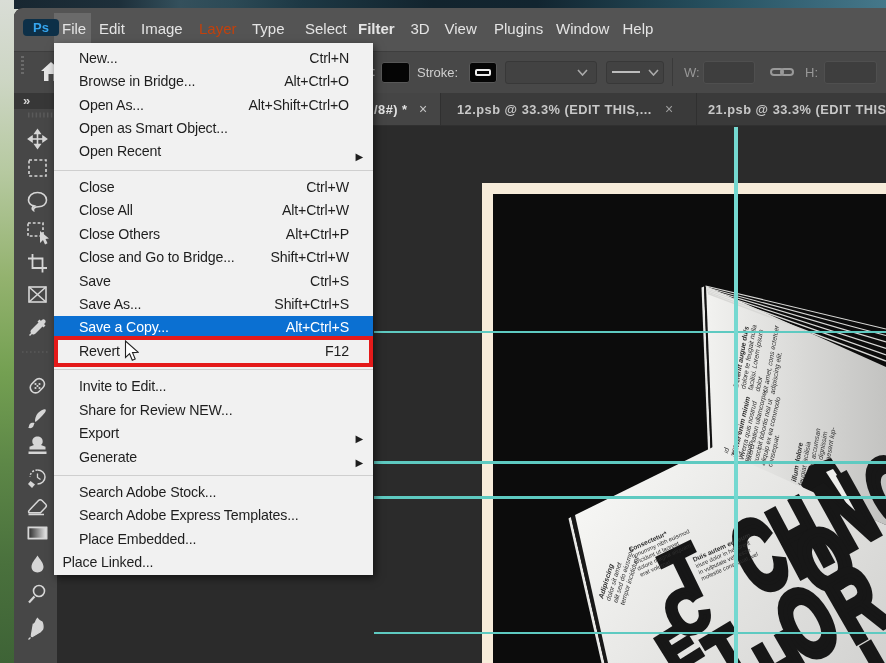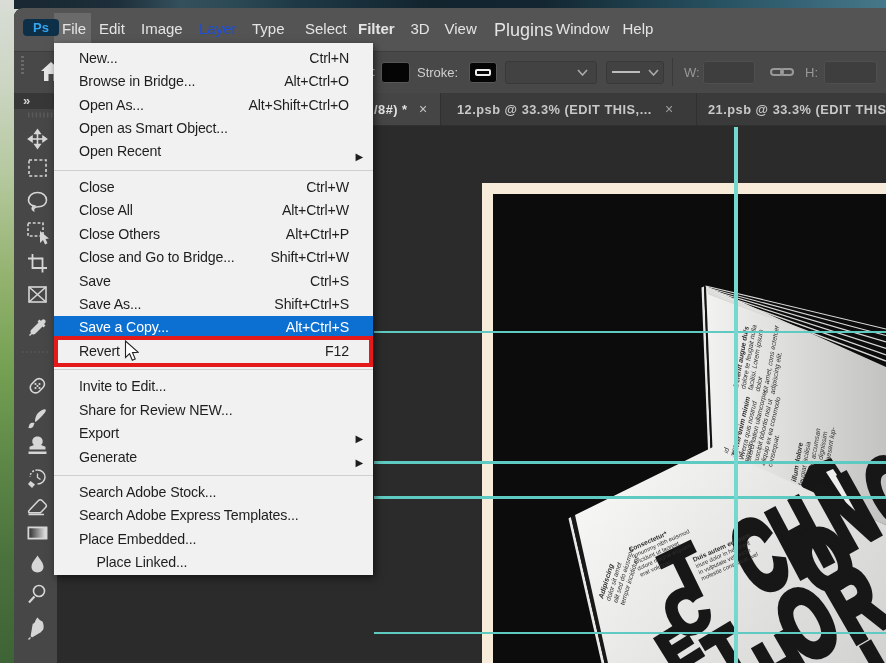--- a/index.html
+++ b/index.html
@@ -16,27 +16,27 @@
 
 <div class="abs" style="left:14px;top:8px;width:872px;height:655px;background:#2b2b2b;border-top-left-radius:9px;"></div>
 
 <div class="abs" id="menubar" style="left:14px;top:8px;width:872px;height:43px;background:#545454;border-top-left-radius:9px;"></div>
 <div class="abs" style="left:54px;top:13px;width:37px;height:30px;background:#6a6a6a;"></div>
 <div class="abs" style="left:23px;top:19px;width:36px;height:17px;background:#0d3048;border-radius:4px;color:#35a5ef;font-size:13px;font-weight:bold;text-align:center;line-height:17px;">Ps</div>
 <div id="mitems">
     <div class="abs" style="left:62px;top:20px;font-size:15px;color:#e4e4e4;white-space:pre;">File</div>
     <div class="abs" style="left:99px;top:20px;font-size:15px;color:#e4e4e4;white-space:pre;">Edit</div>
     <div class="abs" style="left:141px;top:20px;font-size:15px;color:#e4e4e4;white-space:pre;">Image</div>
-    <div class="abs" style="left:199px;top:20px;font-size:15px;color:#1d4ed8;white-space:pre;">Layer</div>
+    <div class="abs" style="left:199px;top:20px;font-size:15px;color:#c2410c;white-space:pre;">Layer</div>
     <div class="abs" style="left:252px;top:20px;font-size:15px;color:#e4e4e4;white-space:pre;">Type</div>
     <div class="abs" style="left:305px;top:20px;font-size:15px;color:#e4e4e4;white-space:pre;">Select</div>
     <div class="abs" style="left:358px;top:20px;font-size:15px;color:#e4e4e4;white-space:pre;font-weight:bold;">Filter</div>
     <div class="abs" style="left:410.5px;top:20px;font-size:15px;color:#e4e4e4;white-space:pre;">3D</div>
     <div class="abs" style="left:444.5px;top:20px;font-size:15px;color:#e4e4e4;white-space:pre;">View</div>
-    <div class="abs" style="left:494px;top:20px;font-size:18px;color:#e4e4e4;white-space:pre;">Plugins</div>
+    <div class="abs" style="left:494px;top:20px;font-size:15px;color:#e4e4e4;white-space:pre;">Plugins</div>
     <div class="abs" style="left:556px;top:20px;font-size:15px;color:#e4e4e4;white-space:pre;">Window</div>
     <div class="abs" style="left:622.5px;top:20px;font-size:15px;color:#e4e4e4;white-space:pre;">Help</div>
   </div>
 
 <div class="abs" style="left:14px;top:51px;width:872px;height:42px;background:#484848;border-top:1px solid #3e3e3e;box-sizing:border-box;"></div>
 <svg class="abs" style="left:40px;top:61px;" width="22" height="21" viewBox="0 0 22 21">
   <path d="M11 1 L21 10 L18 10 L18 20 L13.5 20 L13.5 13 L8.5 13 L8.5 20 L4 20 L4 10 L1 10 Z" fill="#e6e6e6"></path>
 </svg>
 <div class="abs" style="left:21px;top:56px;width:3px;height:20px;background:repeating-linear-gradient(180deg,#6a6a6a 0 2px,#484848 2px 4px);"></div>
 <div class="abs" style="left:372px;top:64px;color:#cfcfcf;font-size:13px;">:</div>
@@ -346,21 +346,21 @@
       <div style="position:relative;height:23.4px;line-height:23.4px;padding-left:25.5px;">Revert<span style="position:absolute;right:24px;">F12</span></div>
       <div style="height:12.2px;background:linear-gradient(180deg,transparent 5.6px,#cfcfcf 5.6px,#cfcfcf 6.6px,transparent 6.6px);"></div>
       <div style="position:relative;height:23.4px;line-height:23.4px;padding-left:25.5px;">Invite to Edit...<span style="position:absolute;right:24px;"></span></div>
       <div style="position:relative;height:23.4px;line-height:23.4px;padding-left:25.5px;">Share for Review NEW...<span style="position:absolute;right:24px;"></span></div>
       <div style="position:relative;height:23.4px;line-height:23.4px;padding-left:25.5px;">Export<span style="position:absolute;right:10px;font-size:10px;top:5px;">▶</span></div>
       <div style="position:relative;height:23.4px;line-height:23.4px;padding-left:25.5px;">Generate<span style="position:absolute;right:10px;font-size:10px;top:5px;">▶</span></div>
       <div style="height:12.2px;background:linear-gradient(180deg,transparent 5.6px,#cfcfcf 5.6px,#cfcfcf 6.6px,transparent 6.6px);"></div>
       <div style="position:relative;height:23.4px;line-height:23.4px;padding-left:25.5px;">Search Adobe Stock...<span style="position:absolute;right:24px;"></span></div>
       <div style="position:relative;height:23.4px;line-height:23.4px;padding-left:25.5px;">Search Adobe Express Templates...<span style="position:absolute;right:24px;"></span></div>
       <div style="position:relative;height:23.4px;line-height:23.4px;padding-left:25.5px;">Place Embedded...<span style="position:absolute;right:24px;"></span></div>
-      <div style="position:relative;height:23.4px;line-height:23.4px;padding-left:43px;">Place Linked...<span style="position:absolute;right:24px;"></span></div>
+      <div style="position:relative;height:23.4px;line-height:23.4px;padding-left:9px;">Place Linked...<span style="position:absolute;right:24px;"></span></div>
       <div style="position:relative;height:23.4px;line-height:23.4px;padding-left:29px;">Package...<span style="position:absolute;right:24px;"></span></div>
       <div style="height:12.2px;background:linear-gradient(180deg,transparent 5.6px,#cfcfcf 5.6px,#cfcfcf 6.6px,transparent 6.6px);"></div>
       <div style="position:relative;height:23.4px;line-height:23.4px;padding-left:25.5px;">Automate<span style="position:absolute;right:10px;font-size:10px;top:5px;">▶</span></div>
       <div style="position:relative;height:23.4px;line-height:23.4px;padding-left:25.5px;">Scripts<span style="position:absolute;right:10px;font-size:10px;top:5px;">▶</span></div>
     </div>
 </div>
 
 <div class="abs" style="left:54px;top:335.5px;width:319px;height:31px;border:4px solid #e41a1a;box-sizing:border-box;"></div>
 
 <svg class="abs" style="left:124px;top:340px;" width="15" height="23" viewBox="0 0 15 23">

